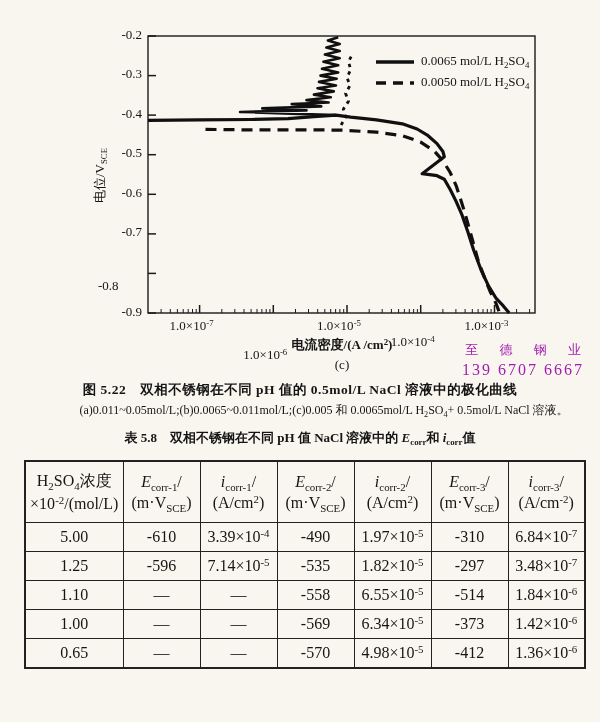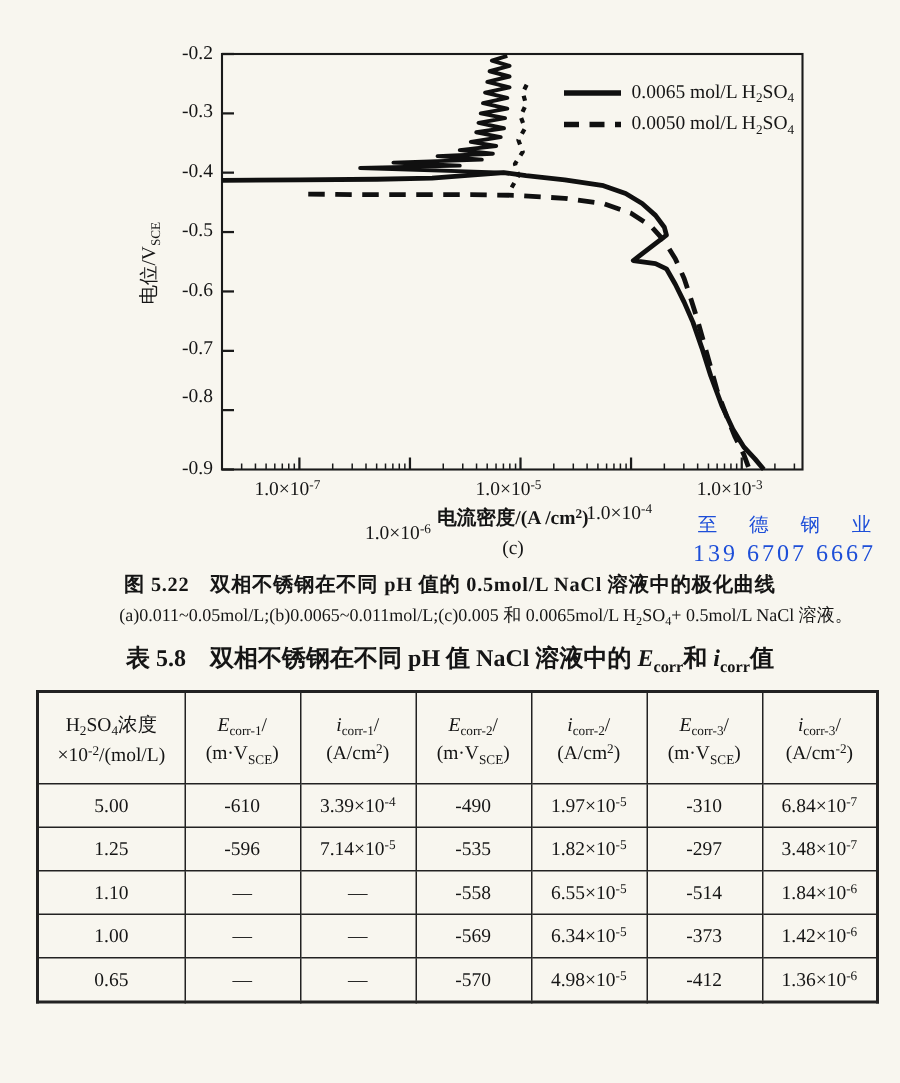--- a/index.html
+++ b/index.html
@@ -6,30 +6,30 @@
   .page{position:relative;width:600px;height:722px;background:#f8f6ef;overflow:hidden;
         font-family:"Liberation Serif","DejaVu Serif",serif;color:#151515;}
   sub{font-size:68%;vertical-align:-0.35em;line-height:0;}
   sup{font-size:68%;vertical-align:0.45em;line-height:0;}
   #chart-wrap{position:absolute;left:0;top:0;width:600px;height:378px;}
   #chart-svg{position:absolute;left:0;top:0;}
   #chart-labels div{position:absolute;font-size:13px;line-height:1.15;white-space:nowrap;}
   .caption-line{position:absolute;left:0;width:100%;text-align:center;}
   #fig-caption{top:381px;font-size:13.5px;font-weight:700;letter-spacing:0.5px;}
   #fig-subcaption{top:402px;font-size:12px;padding-left:24px;}
-  #table-title{top:429px;font-size:16px;font-weight:700;}
+  #table-title{top:429px;font-size:13px;font-weight:700;}
   #data-table{position:absolute;top:460px;left:24px;width:562px;border-collapse:collapse;
-              font-size:13px;text-align:center;border:2px solid #222;table-layout:fixed;}
+              font-size:16px;text-align:center;border:2px solid #222;table-layout:fixed;}
   #data-table th,#data-table td{border:1px solid #222;padding:0 2px;font-weight:normal;}
   #data-table th{height:60px;}
   #data-table th .h1{margin-bottom:3px;}
   #data-table td{height:28px;}
   #data-table col.c0{width:17.5%;}
   .watermark{position:absolute;right:16px;top:341px;text-align:center;
-             color:#1d4ed8;pointer-events:none;}
+             color:#a21caf;pointer-events:none;}
   .watermark .w1{font-size:13px;letter-spacing:9px;margin-right:-9px;}
   .watermark .w2{font-size:16px;letter-spacing:2px;margin-top:2px;text-align:right;}
 </style>
 </head>
 <body>
 
 <div class="page">
 
   <div id="chart-wrap">
     <svg id="chart-svg" width="600" height="378" viewBox="0 0 600 378">
@@ -95,21 +95,21 @@
         <line x1="376" y1="62" x2="414" y2="62" stroke="#101010" stroke-width="3.6"></line>
         <line x1="376" y1="83" x2="414" y2="83" stroke="#101010" stroke-width="3.6" stroke-dasharray="10 7"></line>
       </svg>
     <div id="chart-labels">
         <div style="left: 98px; top: 27.5px; width: 44px; text-align: right;">-0.2</div>
         <div style="left: 98px; top: 67.0714px; width: 44px; text-align: right;">-0.3</div>
         <div style="left: 98px; top: 106.643px; width: 44px; text-align: right;">-0.4</div>
         <div style="left: 98px; top: 146.214px; width: 44px; text-align: right;">-0.5</div>
         <div style="left: 98px; top: 185.786px; width: 44px; text-align: right;">-0.6</div>
         <div style="left: 98px; top: 225.357px; width: 44px; text-align: right;">-0.7</div>
-        <div style="left: 98px; top: 257px; width: 44px; text-align: right;">-0.8</div>
+        <div style="left: 98px; top: 279px; width: 44px; ">-0.8</div>
         <div style="left: 98px; top: 304.5px; width: 44px; text-align: right;">-0.9</div>
         <div style="left: 147.6px; top: 319px; width: 88px; text-align: center;">1.0×10<sup>-7</sup></div>
         <div style="left: 221.314px; top: 319px; width: 88px; text-align: center; margin-top: 29px;">1.0×10<sup>-6</sup></div>
         <div style="left: 295.029px; top: 319px; width: 88px; text-align: center;">1.0×10<sup>-5</sup></div>
         <div style="left: 368.743px; top: 335px; width: 88px; text-align: center;">1.0×10<sup>-4</sup></div>
         <div style="left: 442.457px; top: 319px; width: 88px; text-align: center;">1.0×10<sup>-3</sup></div>
         <div style="left: 45px; top: 168px; width: 110px; text-align: center; transform: rotate(-90deg);">电位/V<sub>SCE</sub></div>
         <div style="left: 232px; top: 338px; width: 220px; text-align: center; font-weight: 700;">电流密度/(A /cm<sup>2</sup>)</div>
         <div style="left: 232px; top: 358px; width: 220px; text-align: center;">(c)</div>
         <div style="left: 421px; top: 54px;">0.0065 mol/L H<sub>2</sub>SO<sub>4</sub></div>

